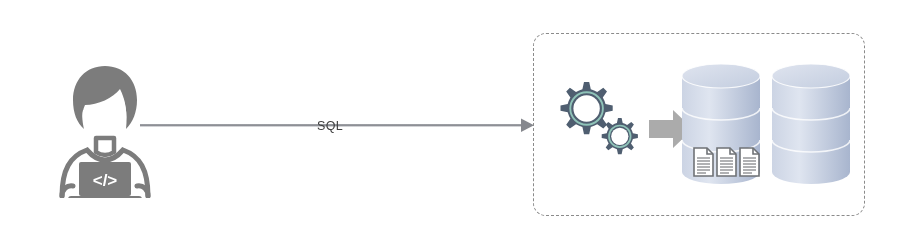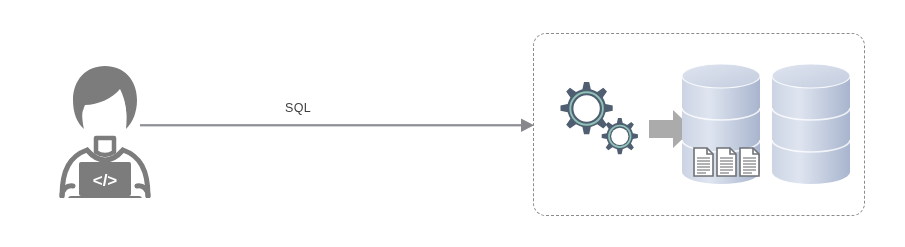--- a/index.html
+++ b/index.html
@@ -34,22 +34,23 @@
   
   #sql-arrow {
     left: 140px;
     top: 96px;
     width: 400px;
     height: 48px;
   }
   #sql-label {
     position: absolute;
     left: 285px;
-    top: 101px;
+    top: 119px;
     width: 90px;
+    text-align: center;
     font-size: 12.5px;
     color: #3f3f3f;
     letter-spacing: 0.4px;
     font-family: "Liberation Sans", sans-serif;
   }
 
   
   #db-group {
     left: 533px;
     top: 33px;

